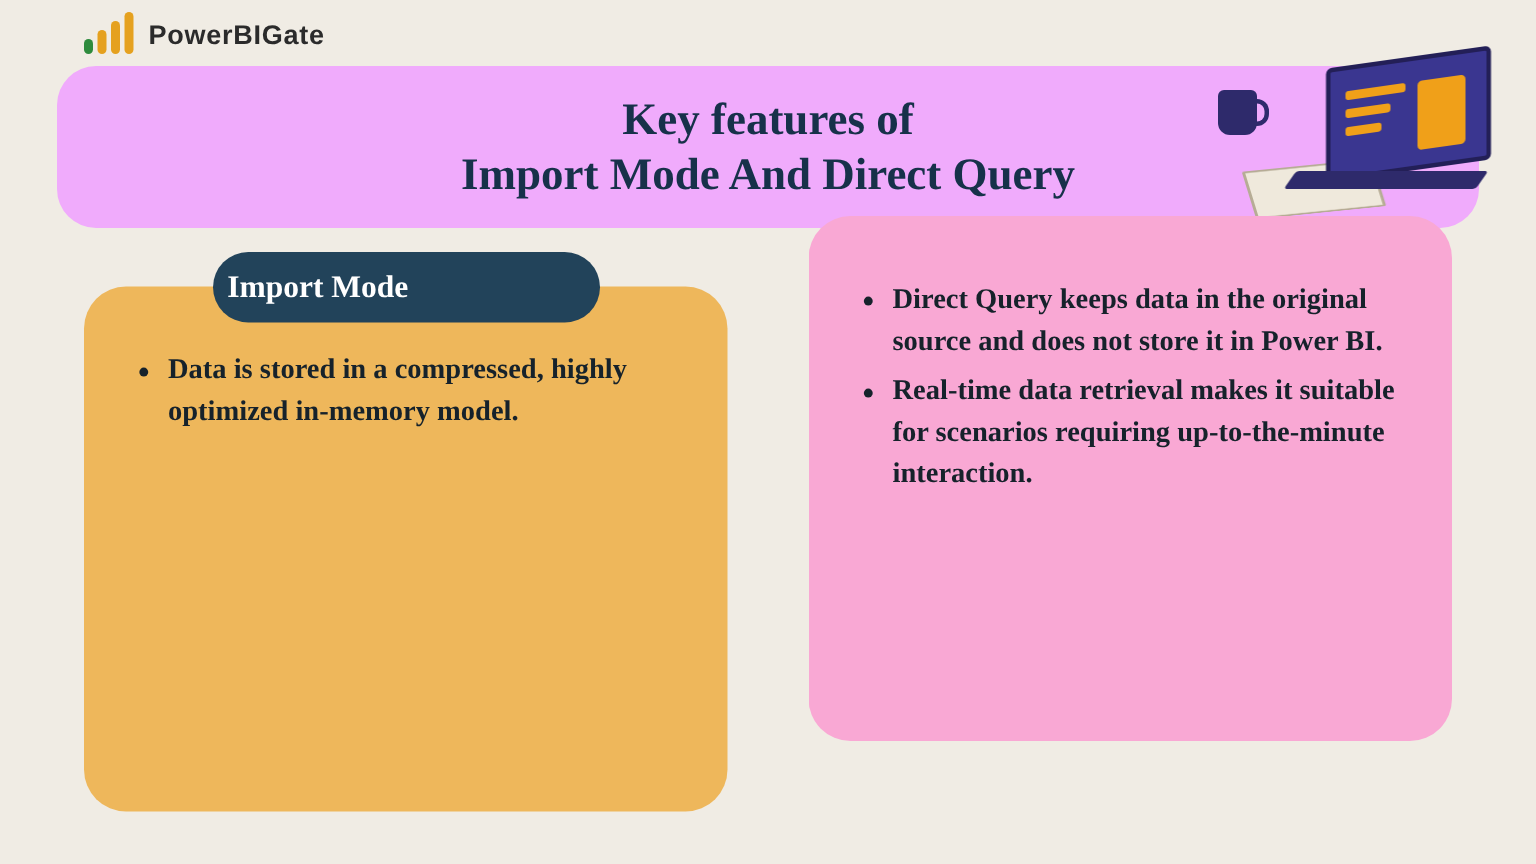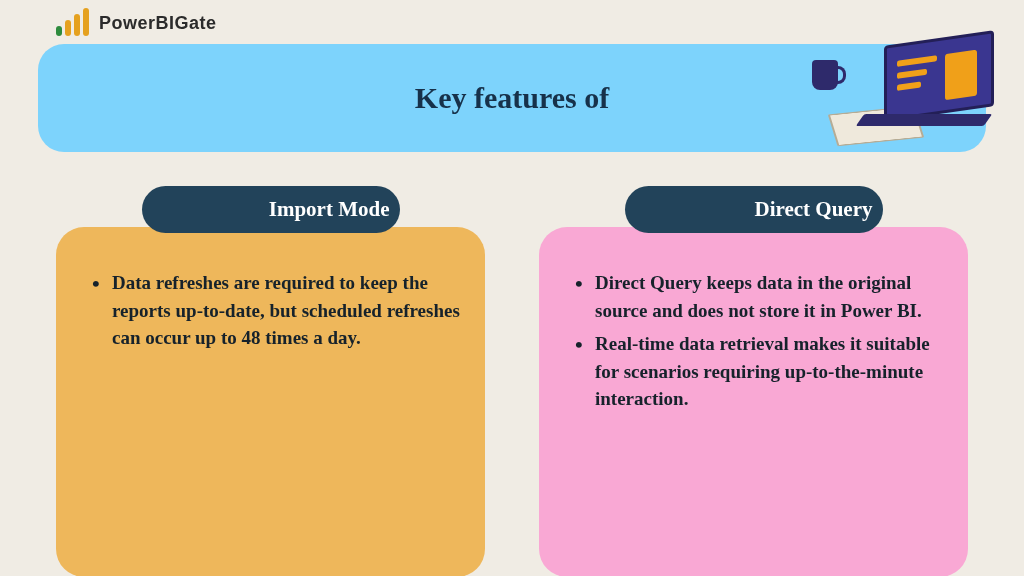--- a/index.html
+++ b/index.html
@@ -25,21 +25,21 @@
   .bar2 { height: 16px; background: #e5a11f; }
   .bar3 { height: 22px; background: #e5a11f; }
   .bar4 { height: 28px; background: #e5a11f; }
   .logo-text { font-family: Arial, sans-serif; font-size: 18px; color: #2b2b2b; font-weight: 600; letter-spacing: 0.5px; margin-left: 4px; margin-bottom: 2px; }
   .banner {
     position: absolute;
     top: 44px;
     left: 38px;
     right: 38px;
     height: 108px;
-    background: #7dd3fc;
+    background: #f0abfc;
     border-radius: 26px;
     display: flex;
     flex-direction: column;
     align-items: center;
     justify-content: center;
     padding: 6px 0;
   }
   .banner h1 { font-size: 30px; font-weight: 900; color: #17314a; line-height: 1.25; text-align: center; }
   .illustration {
     position: absolute;
@@ -58,26 +58,26 @@
     position: absolute;
     top: 168px;
     left: 56px;
     right: 56px;
     display: flex;
     gap: 54px;
   }
   .col { flex: 1; position: relative; }
   .pill {
     width: 258px;
-    margin: 18px auto;
+    margin: 0 auto;
     background: #22435a;
     color: #ffffff;
     font-size: 21px;
     font-weight: 700;
-    text-align: right;
+    text-align: left;
     padding: 11px 10px;
     border-radius: 26px;
     position: relative;
     z-index: 2;
   }
   .card {
     margin-top: -24px;
     padding: 42px 24px 26px 28px;
     border-radius: 28px;
     color: #16222b;
@@ -108,47 +108,47 @@
     <div class="bar bar1"></div>
       <div class="bar bar2"></div>
       <div class="bar bar3"></div>
       <div class="bar bar4"></div>
   </div>
   <div class="logo-text">PowerBIGate</div>
 </div>
 
 <div class="banner">
   <h1>Key features of</h1>
+  <h1>Import Mode And Direct Query</h1>
 </div>
 
 <div class="illustration">
   <div class="paper"></div>
   <div class="cup"></div>
   <div class="laptop-screen">
     <div class="screen-bar b1"></div>
       <div class="screen-bar b2"></div>
       <div class="screen-bar b3"></div>
     <div class="screen-block"></div>
   </div>
   <div class="laptop-base"></div>
 </div>
 
 <div class="columns">
 
   <div class="col">
     <div class="pill">Import Mode</div>
     <div class="card light">
       <ul>
-        <li>Data refreshes are required to keep the reports up-to-date, but scheduled refreshes can occur up to 48 times a day.</li>
+        <li>Data is stored in a compressed, highly optimized in-memory model.</li>
       </ul>
     </div>
   </div>
 
   <div class="col">
-    <div class="pill">Direct Query</div>
     <div class="card dark">
       <ul>
         <li>Direct Query keeps data in the original source and does not store it in Power BI.</li>
         <li>Real-time data retrieval makes it suitable for scenarios requiring up-to-the-minute interaction.</li>
       </ul>
     </div>
   </div>
 
 </div>
 

